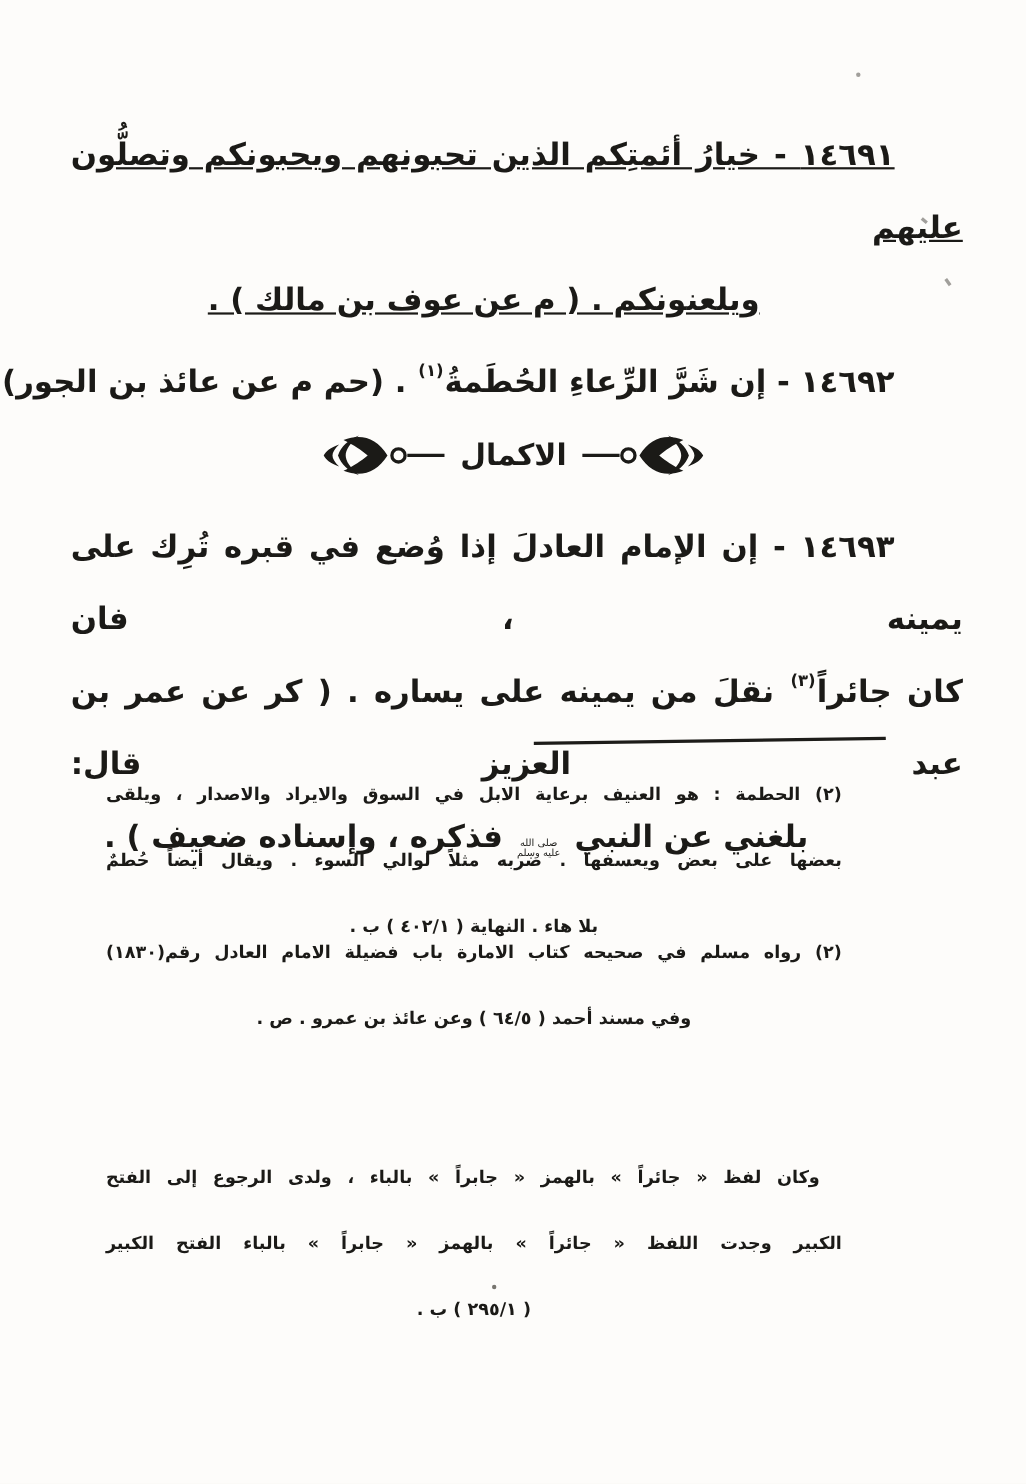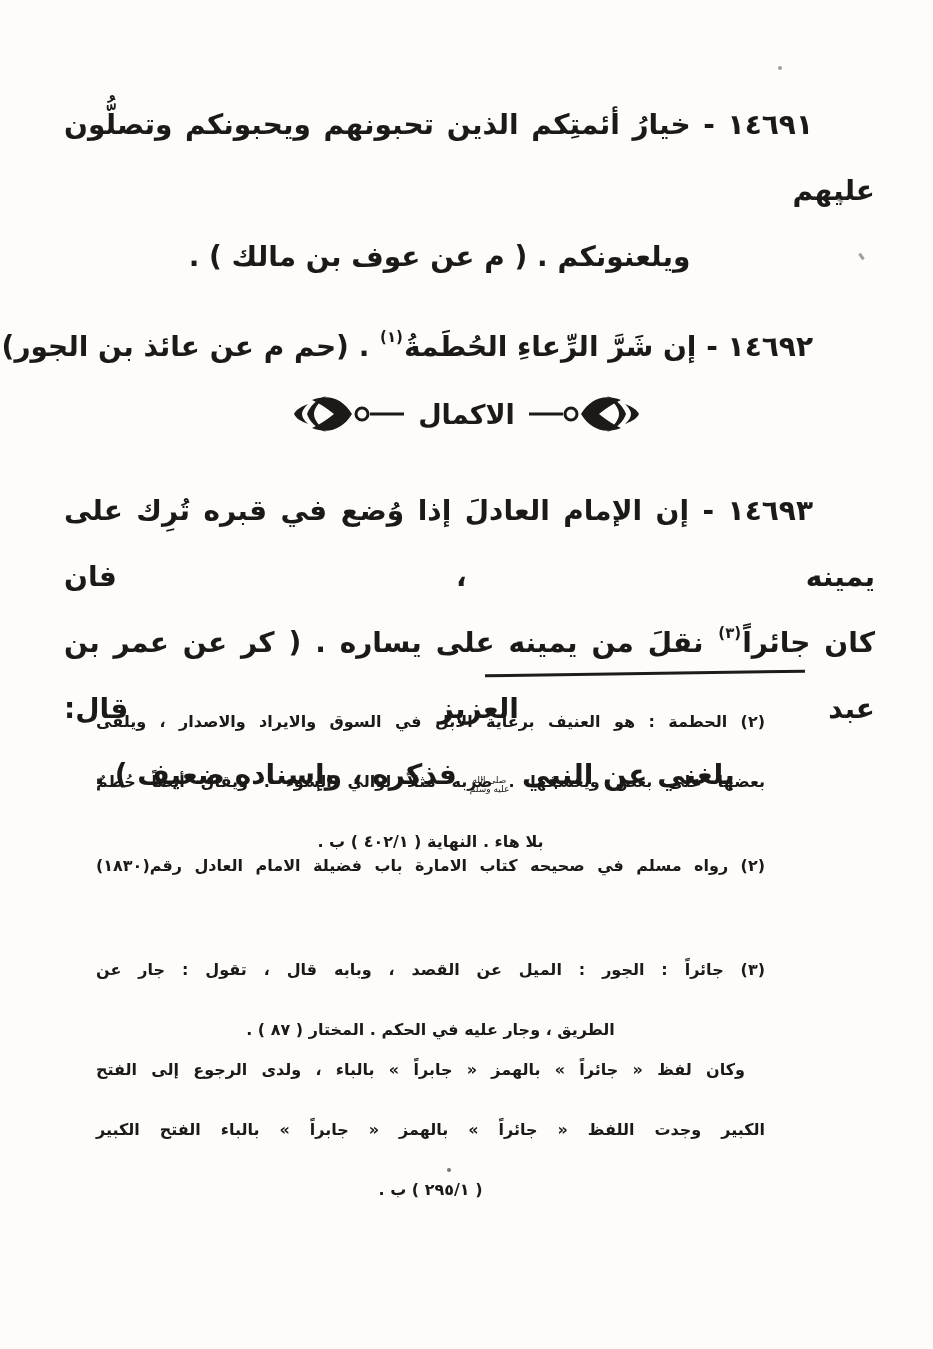--- a/index.html
+++ b/index.html
@@ -72,21 +72,21 @@
   .speck {
     position:absolute; width:4px; height:4px; border-radius:50%;
     background:#55524c; opacity:.55;
   }
 </style>
 </head>
 <body>
 
 <div class="page">
 
-  <div class="main-block" style="top:92px;">
+  <div class="main-block" style="top:108px;text-decoration:underline;">
     <div class="line fill indent1">١٤٦٩١ - خيارُ أئمتِكم الذين تحبونهم ويحبونكم وتصلُّون عليهم</div>
     <div class="line center" style="transform:translateX(-30px);">ويلعنونكم . ( م عن عوف بن مالك ) .</div>
   </div>
 
   <div class="main-block" style="top:314px;">
     <div class="line start indent1">
       <span>١٤٦٩٢ - إن شَرَّ الرِّعاءِ الحُطَمةُ</span><sup class="fnref">(١)</sup><span> . (حم م عن عائذ بن الجور)</span><sup class="fnref">(٢)</sup>
     </div>
   </div>
 
@@ -101,21 +101,21 @@
     <span class="word">الاكمال</span>
     <svg class="orn-svg flip" width="112" height="44" viewBox="0 0 112 44">
       <line x1="0" y1="22" x2="34" y2="22" stroke="#1b1a17" stroke-width="3"></line>
       <circle cx="42" cy="22" r="6" fill="none" stroke="#1b1a17" stroke-width="3"></circle>
       <path d="M52 22 C 62 6, 76 2, 92 8 C 82 13, 76 17, 70 22 C 76 27, 82 31, 92 36 C 76 42, 62 38, 52 22 Z" fill="#1b1a17"></path>
       <path d="M78 4 C 88 8, 94 14, 97 22 C 94 30, 88 36, 78 40 C 86 33, 90 27, 90 22 C 90 17, 86 11, 78 4 Z" fill="#1b1a17"></path>
       <path d="M96 12 C 104 15, 108 18, 110 22 C 108 26, 104 29, 96 32 C 100 28, 102 25, 102 22 C 102 19, 100 16, 96 12 Z" fill="#1b1a17"></path>
     </svg>
   </div>
 
-  <div class="main-block" style="top:478px;">
+  <div class="main-block" style="top:464px;">
     <div class="line fill indent1">١٤٦٩٣ - إن الإمام العادلَ إذا وُضع في قبره تُرِك على يمينه ، فان</div>
     <div class="line fill">
       <span>كان جائراً</span><sup class="fnref">(٣)</sup><span> نقلَ من يمينه على يساره . ( كر عن عمر بن عبد العزيز قال:</span>
     </div>
     <div class="line center" style="transform:translateX(-55px);">
       <span>بلغني عن النبي</span>
       <span class="saw"><span>صلى الله</span><br><span>عليه وسلم</span></span>
       <span>فذكره ، وإسناده ضعيف ) .</span>
     </div>
   </div>
@@ -123,26 +123,23 @@
   <div class="fn-sep"></div>
 
   <div class="fn-block" style="top:692px;">
     <div class="line fill">(٢) الحطمة : هو العنيف برعاية الابل في السوق والايراد والاصدار ، ويلقى</div>
     <div class="line fill">بعضها على بعض ويعسفها . ضربه مثلاً لوالي السوء . ويقال أيضاً حُطمٌ</div>
     <div class="line center">بلا هاء . النهاية ( ٤٠٢/١ ) ب .</div>
   </div>
 
   <div class="fn-block" style="top:836px;">
     <div class="line fill">(٢) رواه مسلم في صحيحه كتاب الامارة باب فضيلة الامام العادل رقم(١٨٣٠)</div>
+    <div class="line center">وفي مسند أحمد ( ٦٤/٥ ) وعن عائذ بن عمرو . ص .</div>
   </div>
 
-  <div class="fn-block" style="top:940px;">
-    <div class="line fill">(٣) جائراً : الجور : الميل عن القصد ، وبابه قال ، تقول : جار عن</div>
-    <div class="line center">الطريق ، وجار عليه في الحكم . المختار ( ٨٧ ) .</div>
-  </div>
 
   <div class="fn-block" style="top:1040px;">
     <div class="line fill" style="text-indent:20px;">وكان لفظ « جائراً » بالهمز « جابراً » بالباء ، ولدى الرجوع إلى الفتح</div>
     <div class="line fill">الكبير وجدت اللفظ « جائراً » بالهمز « جابراً » بالباء الفتح الكبير</div>
     <div class="line center">( ٢٩٥/١ ) ب .</div>
   </div>
 
 
   <div class="speck" style="top:66px; left:778px;"></div>
   <div class="speck" style="top:199px; left:837px; width:6px; height:3px; border-radius:0; transform:rotate(40deg);"></div>

